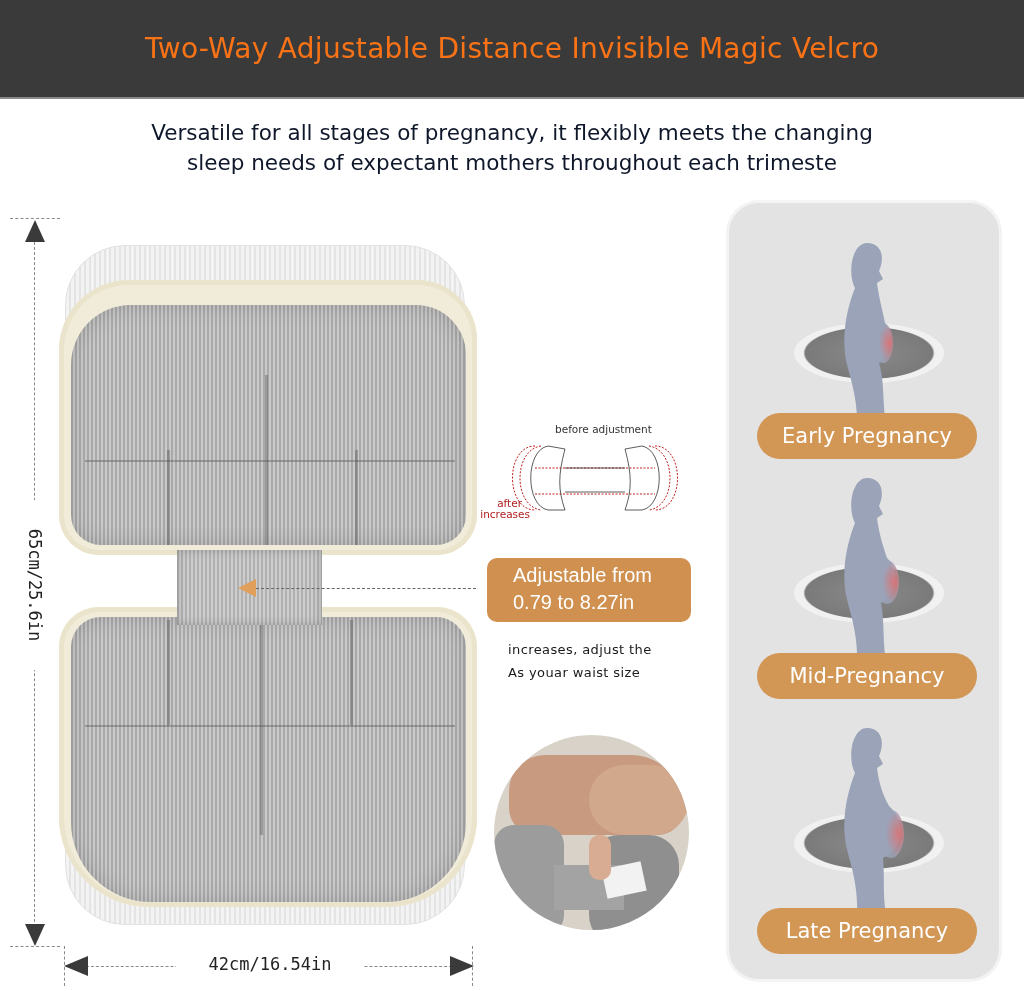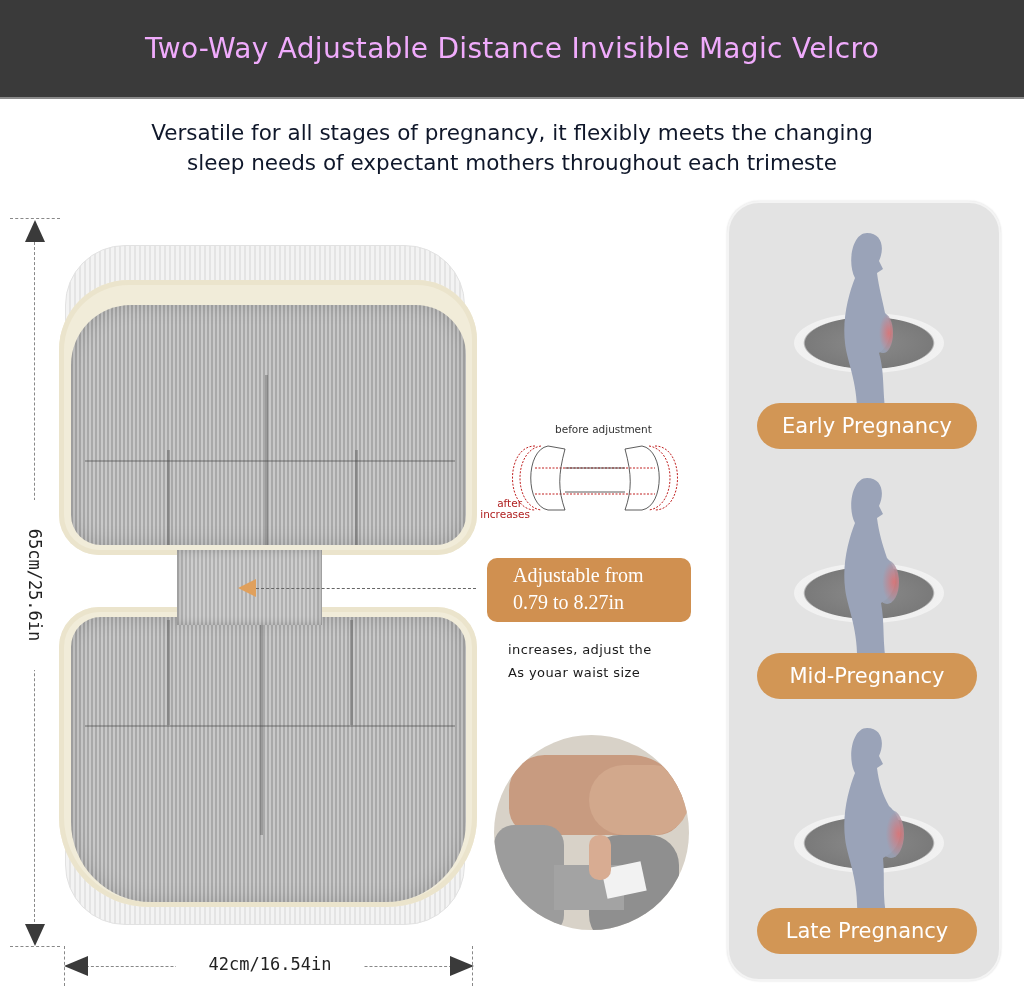--- a/index.html
+++ b/index.html
@@ -5,21 +5,21 @@
     * { box-sizing: border-box; margin: 0; padding: 0; }
     html, body { width: 1024px; height: 991px; background: #ffffff; overflow: hidden; }
     body { position: relative; font-family: "DejaVu Sans", sans-serif; }
 
     .header-band {
       position: absolute; left: 0; top: 0; width: 1024px; height: 99px;
       background: #3a3a3a; border-bottom: 2px solid #8a8a8a;
       display: flex; align-items: center; justify-content: center;
     }
     .header-title {
-      color: #f0abfc; font-size: 28px; letter-spacing: 0.3px;
+      color: #f97316; font-size: 28px; letter-spacing: 0.3px;
       font-family: "DejaVu Sans", sans-serif; font-weight: normal;
     }
 
     .subtitle {
       position: absolute; left: 0; top: 118px; width: 1024px;
       text-align: center; color: #0f172a; font-size: 21.5px; line-height: 30px;
       font-family: "DejaVu Sans", sans-serif;
     }
 
     
@@ -88,21 +88,21 @@
 
     
     .adj-diagram { position: absolute; left: 500px; top: 395px; width: 190px; height: 110px; margin-top: 25px; }
     .adj-before { position: absolute; left: 55px; top: 3px; font-family: "DejaVu Sans", sans-serif; font-size: 10.5px; color: #333; }
     .adj-after { position: absolute; left: -40px; top: 78px; font-family: "DejaVu Sans", sans-serif; font-size: 10.5px; color: #b02020; text-align: right; line-height: 11px; width: 70px; }
 
     
     .callout {
       position: absolute; left: 487px; top: 558px; width: 204px; height: 64px;
       background: #d09050; border-radius: 10px; color: #fff;
-      font-family: Liberation Serif, serif; font-size: 20px; line-height: 27px;
+      font-family: Liberation Sans, sans-serif; font-size: 20px; line-height: 27px;
       padding: 4px 0 0 26px;
     }
     .callout-desc {
       position: absolute; left: 508px; top: 638px; width: 200px;
       font-family: "DejaVu Sans", sans-serif; font-size: 13px; line-height: 23px; color: #1a1a1a;
       letter-spacing: 0.4px;
     }
 
     
     .photo-circle {
@@ -223,21 +223,21 @@
   <div class="photo-legs2"></div>
   <div class="photo-pillow-l"></div>
   <div class="photo-pillow-r"></div>
   <div class="photo-belt"></div>
   <div class="photo-velcro"></div>
   <div class="photo-hand"></div>
 </div>
 
 <div class="stage-panel">
 
-  <div class="stage" style="top:0;">
+  <div class="stage" style="top:10px;">
     <div class="stage-pillow" style="top:110px;"></div>
     <svg class="stage-figure" style="top:30px;" viewBox="0 0 70 190">
       <defs>
           <radialGradient id="b1" cx="0.8" cy="0.5" r="0.5">
             <stop offset="0" stop-color="#e07070"></stop>
             <stop offset="1" stop-color="#9aa3b8"></stop>
           </radialGradient>
         </defs>
       <path d="M30 0 C45 0 48 15 42 28 L46 36 L40 40 C42 55 45 65 48 80 C56 90 56 110 42 120 C48 140 45 160 50 190 L20 190 C22 150 10 130 8 110 C5 85 12 60 18 45 C10 30 15 0 30 0 Z" fill="#9aa3b8"></path>
       <ellipse cx="46" cy="100" rx="10" ry="20" fill="url(#b1)" opacity="0.85"></ellipse>

